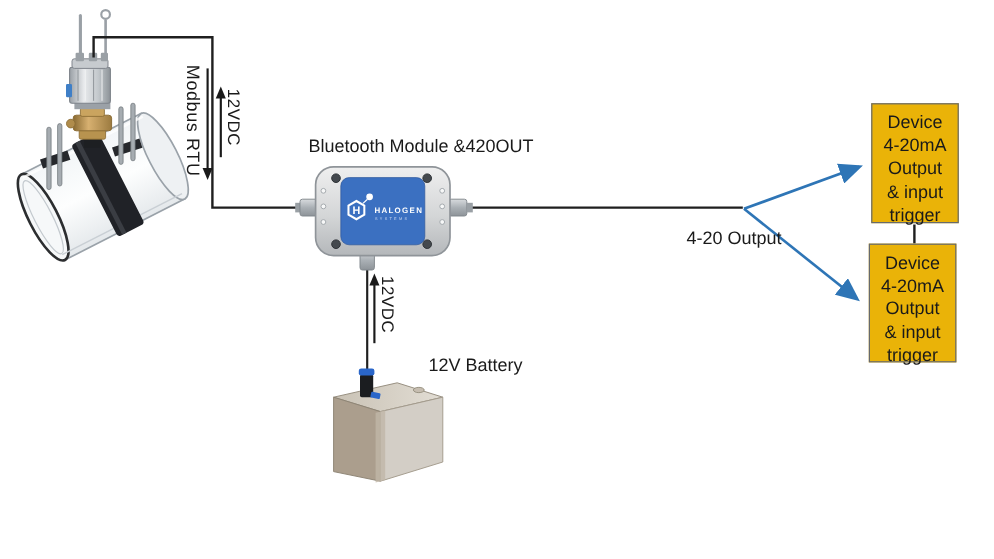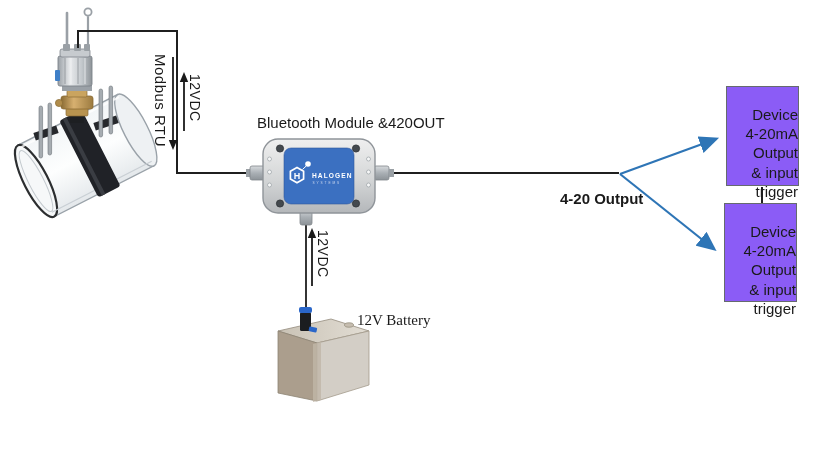--- a/index.html
+++ b/index.html
@@ -7,23 +7,23 @@
     position:relative;width:828px;height:466px;background:#ffffff;
     font-family:"Liberation Sans", sans-serif;color:#1f1f1f;overflow:hidden;
   }
   .overlay{position:absolute;left:0;top:0;}
   .lbl{position:absolute;white-space:nowrap;color:#1a1a1a;}
   .vtext{
     position:absolute;writing-mode:vertical-rl;text-orientation:mixed;
     white-space:nowrap;color:#1a1a1a;letter-spacing:0.5px;
   }
   .devbox{
-    position:absolute;width:73px;background:#8b5cf6;
+    position:absolute;width:73px;background:#eab308;
     border:1.4px solid #666a6e;box-sizing:border-box;
-    text-align:right;font-size:15px;line-height:19.2px;padding-top:18px;
+    text-align:center;font-size:15px;line-height:19.2px;padding-top:6px;
     color:#1a1a1a;
   }
 </style>
 </head>
 <body>
 
 <div class="canvas">
 
   <svg class="overlay" width="828" height="466" viewBox="0 0 828 466">
     <defs>
@@ -181,23 +181,23 @@
 
 
   <div class="vtext" style="left:152px;top:54px;font-size:15px;">Modbus RTU</div>
 
   <div class="vtext" style="left:187px;top:74px;font-size:14px;">12VDC</div>
 
   <div class="lbl" style="left:257px;top:114px;font-size:15px;">Bluetooth Module &amp;420OUT</div>
 
   <div class="vtext" style="left:315px;top:230px;font-size:14px;">12VDC</div>
 
-  <div class="lbl" style="left:357px;top:312px;font-size:15px;font-family:Liberation Serif, serif;">12V Battery</div>
-
-  <div class="lbl" style="left:560px;top:190px;font-size:15px;font-weight:bold;">4-20 Output</div>
+  <div class="lbl" style="left:357px;top:296px;font-size:15px;">12V Battery</div>
+
+  <div class="lbl" style="left:572px;top:190px;font-size:15px;">4-20 Output</div>
 
   <div class="devbox" style="left:726px;top:86px;height:100px;">
     <div>Device</div>
     <div>4-20mA</div>
     <div>Output</div>
     <div>&amp; input</div>
     <div>trigger</div>
   </div>
 
   <div class="devbox" style="left:724px;top:203px;height:99px;">

